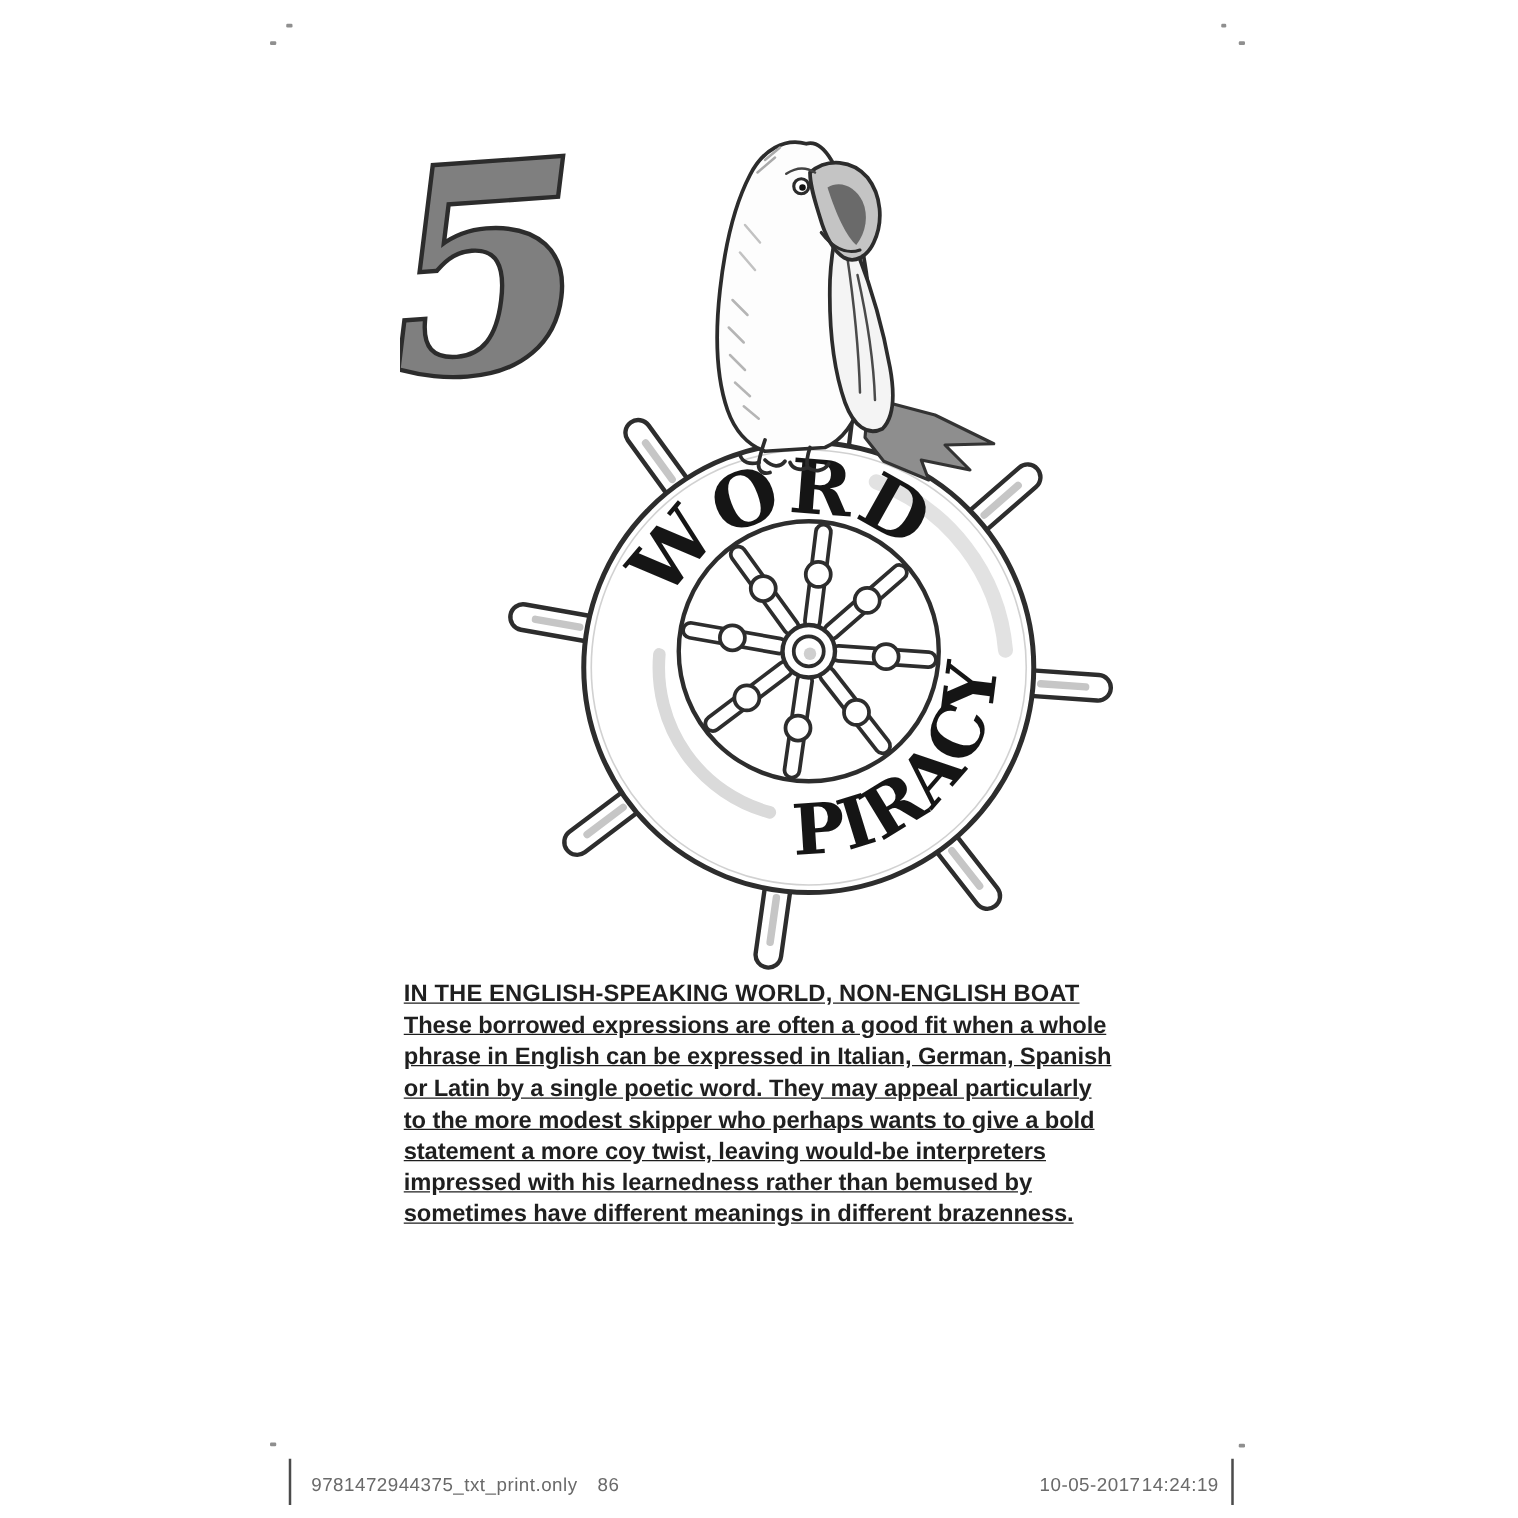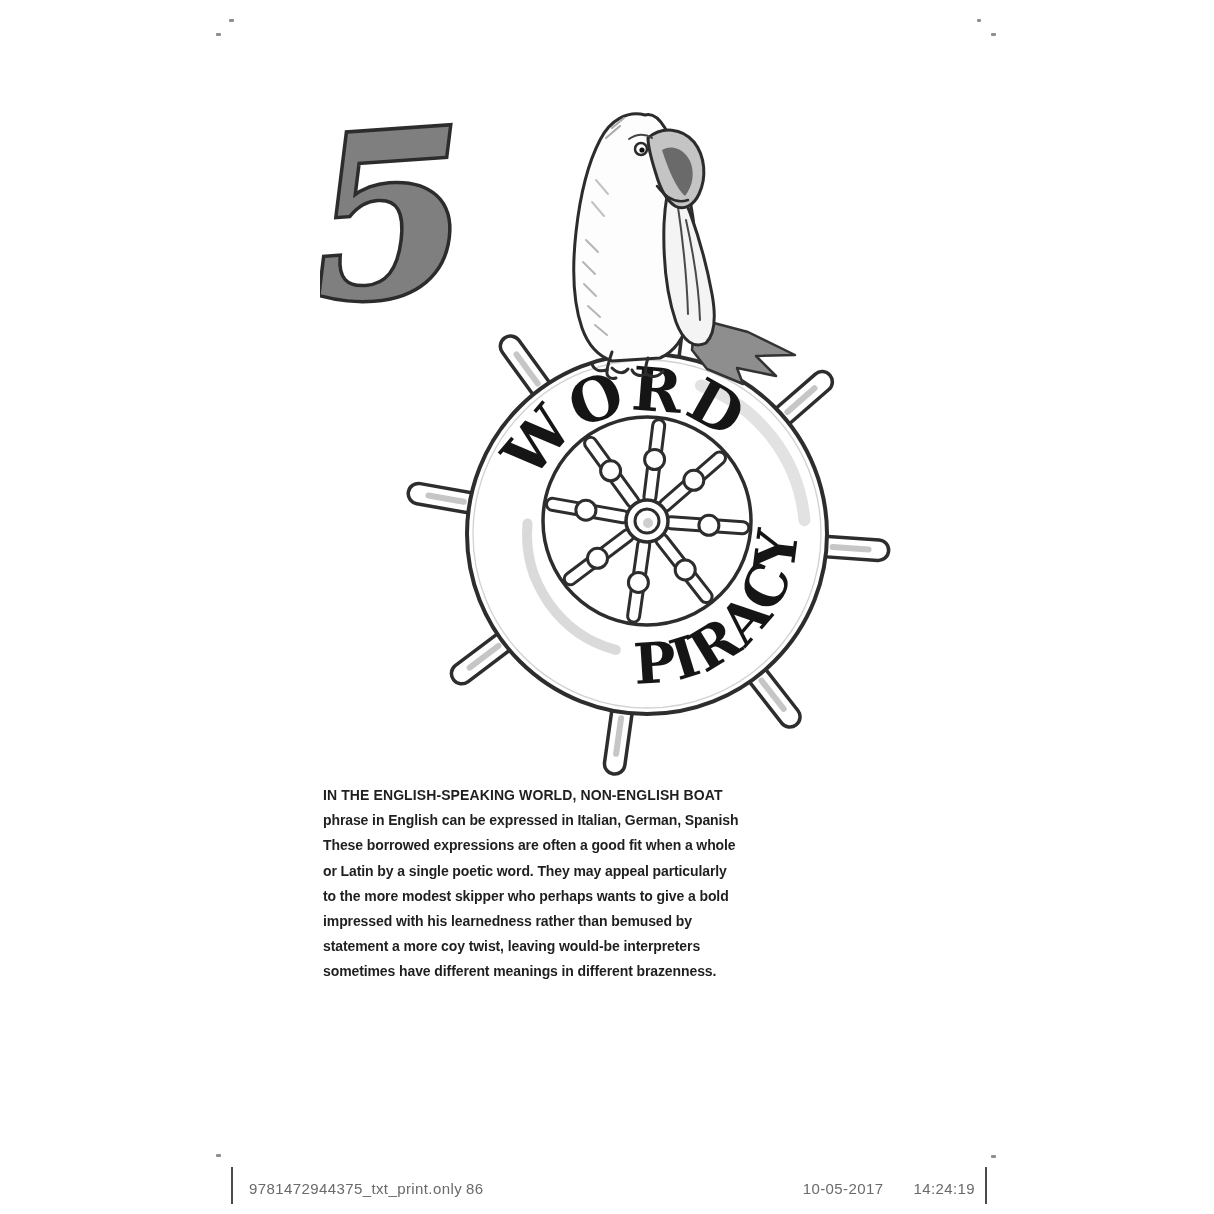--- a/index.html
+++ b/index.html
@@ -4,35 +4,35 @@
 <style>
   html,body { margin:0; padding:0; background:#ffffff; }
   .page {
     position:relative; width:1214px; height:1214px;
     background:#ffffff; overflow:hidden;
     font-family:"Liberation Sans", sans-serif;
   }
   
   .body-text {
     position:absolute; left:323px; top:783px;
-    color:#1f1f1f; font-size:14px; line-height:25.2px;
-    font-weight:600; letter-spacing:-0.1px; white-space:nowrap;
+    color:#1f1f1f; font-size:19px; line-height:25.2px;
+    font-weight:600; letter-spacing:-0.1px; white-space:nowrap;text-decoration:underline;
   }
   .body-text .line { height:25.2px; }
   .body-text .lead { font-weight:700; letter-spacing:0.1px; }
   
   .footer-left {
     position:absolute; left:249px; top:1180px;
     font-size:15px; color:#6a6a6a; letter-spacing:0.4px; white-space:nowrap;
   }
-  .footer-left .page-num { margin-left:4px; }
+  .footer-left .page-num { margin-left:16px; }
   .footer-right {
     position:absolute; right:239px; top:1180px;
     font-size:15px; color:#6a6a6a; letter-spacing:0.4px;
-    display:flex; gap:30px; white-space:nowrap;
+    display:flex; gap:1px; white-space:nowrap;
   }
   .crop-bar {
     position:absolute; width:2px; height:37px; background:#4b4b4b; top:1167px;
   }
   .crop-bar.left  { left:231px; }
   .crop-bar.right { left:985px; }
   .reg-mark { position:absolute; background:#8f8f8f; border-radius:1px; }
   svg text { user-select:none; }
 </style>
 </head>
@@ -205,26 +205,26 @@
         <path d="M 596 180 L 608 194" stroke="#c2c2c2"></path>
         <path d="M 592 202 L 604 216" stroke="#c2c2c2"></path>
         <path d="M 612 128 L 624 118" stroke="#aaaaaa"></path>
         <path d="M 606 138 L 620 126" stroke="#aaaaaa"></path>
       </g>
     </g>
   </svg>
 
   <div class="body-text">
     <div class="line lead">IN THE ENGLISH-SPEAKING WORLD, NON-ENGLISH BOAT</div>
+    <div class="line">These borrowed expressions are often a good fit when a whole</div>
     <div class="line">phrase in English can be expressed in Italian, German, Spanish</div>
-    <div class="line">These borrowed expressions are often a good fit when a whole</div>
     <div class="line">or Latin by a single poetic word. They may appeal particularly</div>
     <div class="line">to the more modest skipper who perhaps wants to give a bold</div>
+    <div class="line">statement a more coy twist, leaving would-be interpreters</div>
     <div class="line">impressed with his learnedness rather than bemused by</div>
-    <div class="line">statement a more coy twist, leaving would-be interpreters</div>
     <div class="line">sometimes have different meanings in different brazenness.</div>
   </div>
 
   <div class="crop-bar left"></div>
   <div class="footer-left">
     <span>9781472944375_txt_print.only</span><span class="page-num">86</span>
   </div>
   <div class="footer-right">
     <span>10-05-2017</span>
     <span>14:24:19</span>

